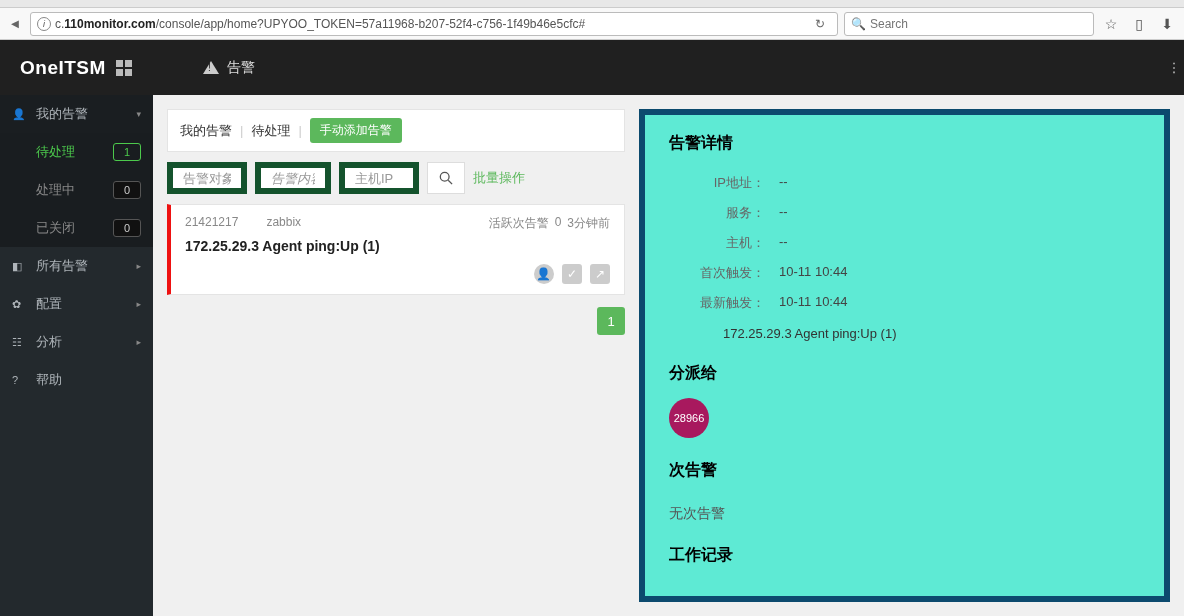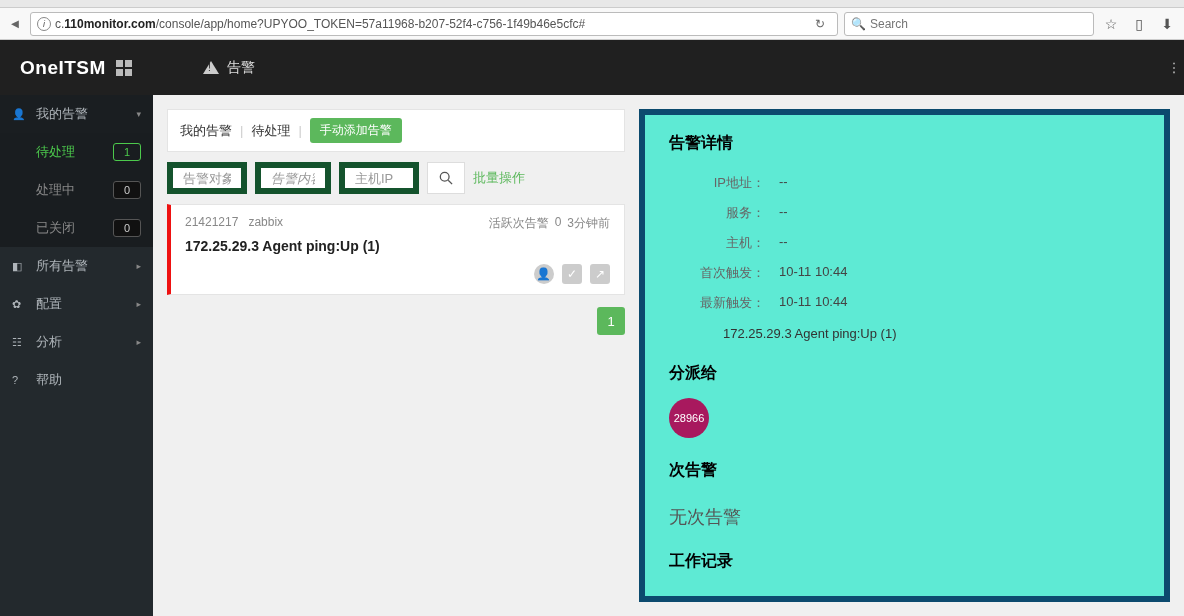--- a/index.html
+++ b/index.html
@@ -49,39 +49,39 @@
 .bc-sep { color:#ccc; }
 .bc-item { color:#333; }
 .btn-green { background:#5cb85c; color:#fff; border:none; border-radius:3px; padding:4px 10px; font-size:12px; cursor:pointer; }
 .filter-row { margin-top:10px; display:flex; gap:8px; align-items:center; }
 .filter-input { height:32px; border:6px solid #14532d; background:#fff; padding:0 10px; font-size:13px; color:#333; }
 .filter-input::placeholder { color:#999; }
 .icon-btn { width:38px; height:32px; border:1px solid #ddd; background:#fff; display:flex; align-items:center; justify-content:center; cursor:pointer; color:#555;}
 .batch { color:#5cb85c; font-size:13px; cursor:pointer; }
 
 .alarm-card { margin-top:10px; background:#fff; border:1px solid #e4e4e4; border-left:4px solid #e11; padding:10px 14px; }
-.alarm-meta { display:flex; font-size:12px; color:#888; gap:10px; }
+.alarm-meta { display:flex; font-size:12px; color:#888; gap:28px; }
 .alarm-meta .right { margin-left:auto; display:flex; gap:6px; }
 .alarm-title { margin-top:6px; font-size:14px; color:#222; font-weight:600; }
 .alarm-actions { display:flex; justify-content:flex-end; gap:8px; margin-top:10px; color:#bbb; }
 .alarm-actions span { width:20px; height:20px; background:#ccc; border-radius:3px; display:flex; align-items:center; justify-content:center; color:#fff; font-size:12px;}
 .alarm-actions .circle { border-radius:50%; }
 
 .page-badge { margin-top:12px; display:flex; justify-content:flex-end; }
 .page-badge span { background:#5cb85c; color:#fff; width:28px; height:28px; display:flex; align-items:center; justify-content:center; border-radius:3px; font-size:13px;}
 
 
 .right-col { flex:1; background:#5eead4; border:6px solid #0c4a6e; padding:18px 24px; overflow-y:auto; }
 .sec-title { font-size:16px; font-weight:600; margin-bottom:14px; }
 .detail-row { display:flex; font-size:13px; color:#444; padding:6px 0; }
 .detail-row .lbl { width:110px; text-align:right; padding-right:14px; color:#666; }
 .detail-msg { margin-top:8px; padding-left: 54px; font-size:13px; color:#333; }
 .sec2 { margin-top:22px; }
 .avatar { width:40px; height:40px; border-radius:50%; background:#a8195e; color:#fff; display:flex; align-items:center; justify-content:center; font-size:11px; margin-top:8px;}
-.no-sub { font-size:18px; color:#555; margin-top:24px;}
+.no-sub { font-size:14px; color:#555; margin-top:24px;}
 </style>
 </head>
 <body>
 
 <div class="browser-tabs"></div>
 
 <div class="browser-bar">
   <div class="nav-btn">◄</div>
   <div class="url-bar">
     <span class="url-info">i</span>

